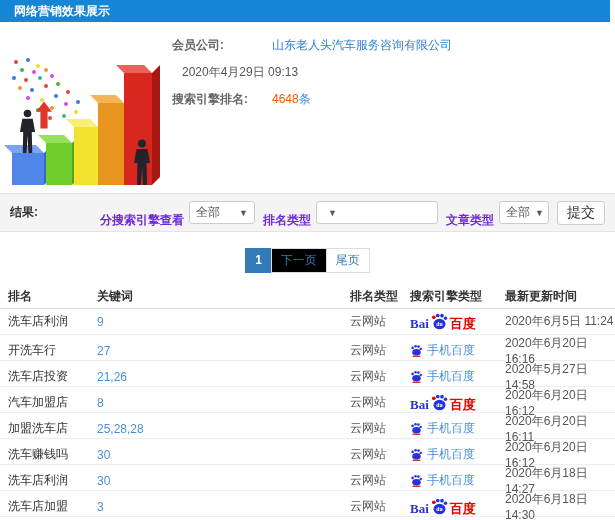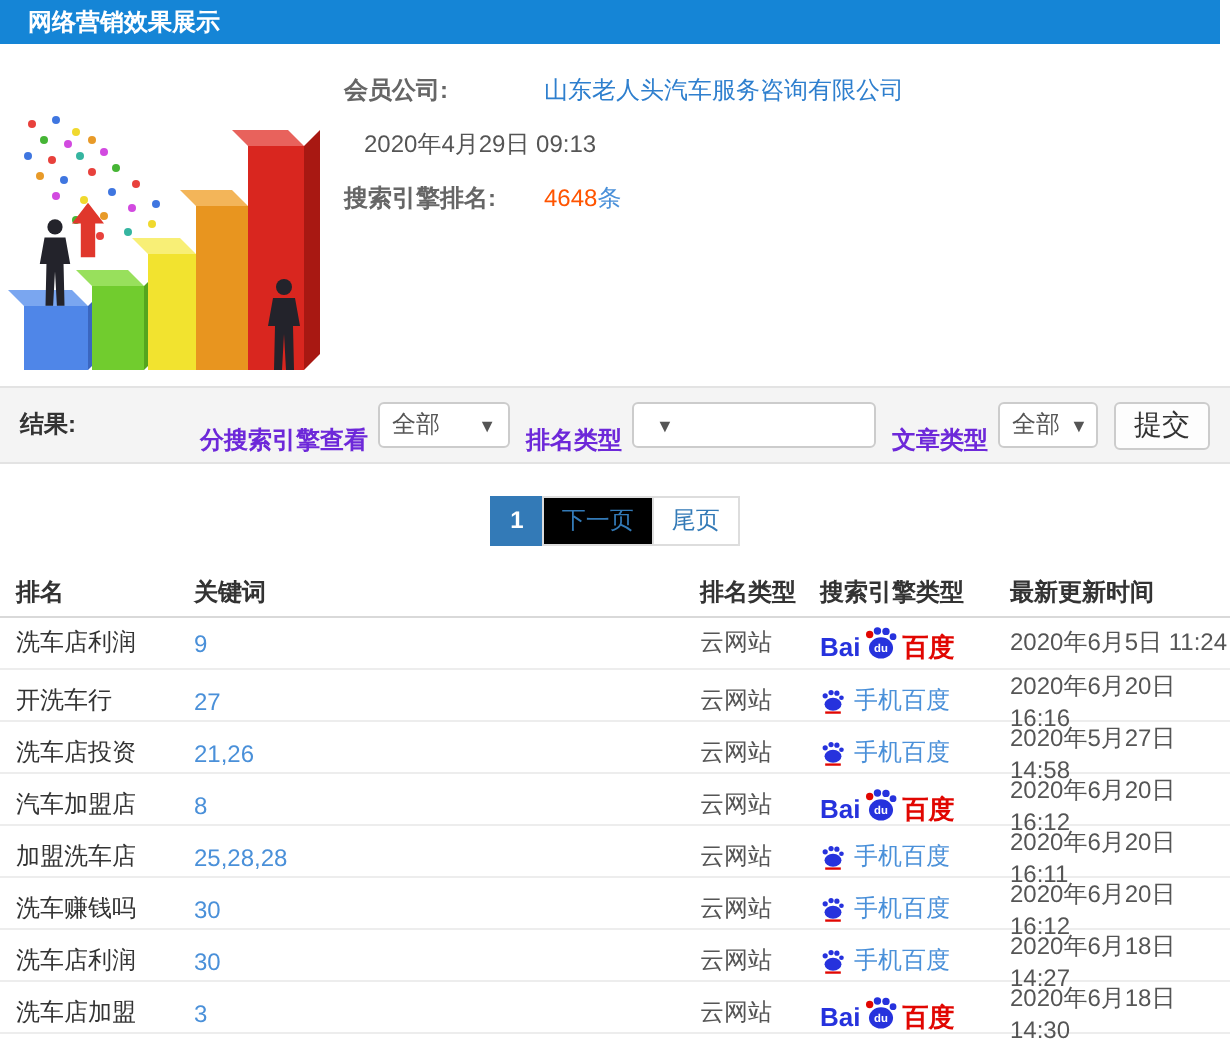--- a/index.html
+++ b/index.html
@@ -77,21 +77,21 @@
   .page-btn.next{background:#000000;font-family:Liberation Serif, serif;}
   
   .rank-table{position:absolute; top:285px; left:0; right:0;}
   .thead,.trow{display:grid; grid-template-columns:89px 253px 60px 95px 1fr;
     align-items:center; padding-left:8px;}
   .thead{height:24px; border-bottom:1px solid #d9d9d9; font-weight:bold; color:#333;}
   .trow{height:26px; border-bottom:1px solid #ededed;}
   .c-keyword{color:#333;}
   .c-rank{color:var(--rank-link); cursor:pointer;}
   .c-ranktype,.c-updated{color:#555;}
-  .c-engine{display:flex; align-items:center;}
+  .c-engine{display:flex; align-items:center;font-family:Liberation Serif, serif;}
   .baidu-logo{display:inline-flex; align-items:flex-end; line-height:1;}
   .bd-prefix{color:var(--baidu-blue); font-weight:bold; font-size:13px;}
   .bd-suffix{color:var(--baidu-red); font-weight:bold; font-size:13px;}
   .baidu-logo svg{margin:0 1px;}
   .toe-blue,.palm-blue{fill:var(--baidu-blue);}
   .toe-red{fill:var(--baidu-red);}
   .paw-du{fill:#fff; font-size:8px; font-weight:bold;}
   .baidu-mobile{display:inline-flex; align-items:center;}
   .bm-label{color:var(--rank-link); margin-left:4px;}
 </style>

